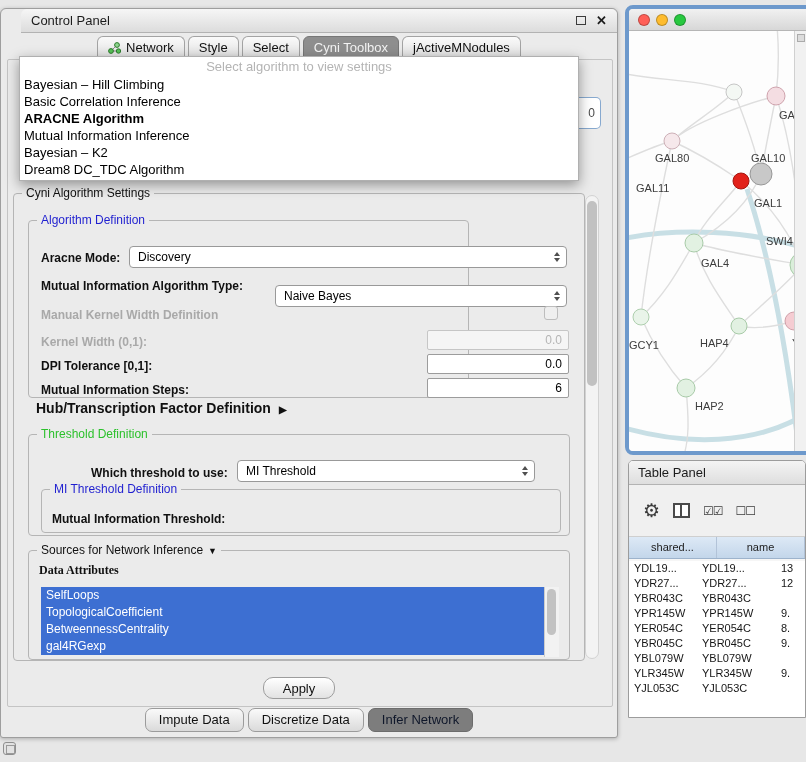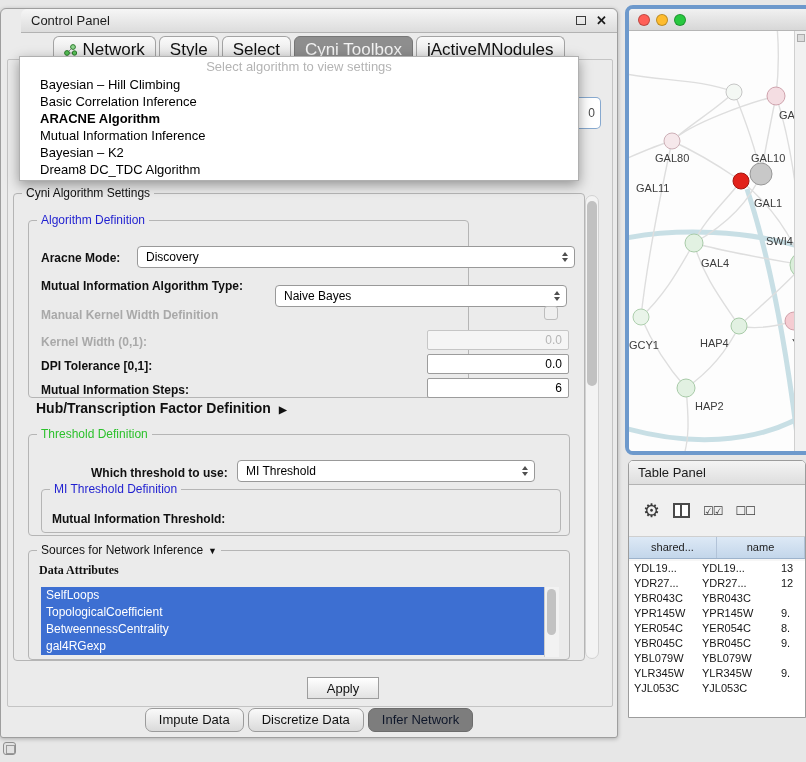--- a/index.html
+++ b/index.html
@@ -12,34 +12,34 @@
     box-shadow:0 1px 4px rgba(0,0,0,.25); }
   .cp-titlebar { height:24px; background:linear-gradient(#f6f6f6,#dcdcdc);
     border-bottom:1px solid #b2b2b2; border-radius:6px 6px 0 0;
     display:flex; align-items:center; padding:0 10px;margin-left:20px; }
   .cp-title { font-size:13px; color:#1c1c1c; }
   .cp-icons { margin-left:auto; display:flex; align-items:center; gap:10px; }
   .float-icon { width:10px; height:9px; border:1.5px solid #3c3c3c; display:inline-block; }
   .close-icon { font-size:13px; font-weight:bold; color:#1c1c1c; line-height:10px; }
 
   .tab-row { position:absolute; left:0; right:0; top:27px; display:flex; justify-content:center; gap:3px; z-index:2; }
-  .tab { display:flex; align-items:center; gap:5px; padding:3px 10px 4px; font-size:17px; color:#111;
+  .tab { display:flex; align-items:center; gap:5px; padding:3px 10px 4px; font-size:13px; color:#111;
     background:linear-gradient(#fafafa,#dfdfdf); border:1px solid #a3a3a3; border-bottom-color:#8f8f8f;
     border-radius:6px 6px 0 0; }
   .tab.active { background:#8e8e8e; color:#f4f4f4; border-color:#777; }
   .net-icon { display:inline-block; }
 
   .content-frame { position:absolute; left:6px; top:50px; width:606px; height:648px;
     border:1px solid #c4c4c4; border-radius:2px; }
 
   
   .algo-popup { position:absolute; left:18px; top:47px; width:560px; background:#ffffff;
     border:1px solid #b0b0b0; box-shadow:0 4px 12px rgba(0,0,0,.38); z-index:60; padding:1px 0 2px; }
   .algo-popup .hint { height:18px; line-height:18px; text-align:center; font-size:13px; color:#b4b4b4; }
-  .algo-popup .opt { height:17px; line-height:17px; font-size:13px; color:#000; padding-left:20px; white-space:nowrap; }
+  .algo-popup .opt { height:17px; line-height:17px; font-size:13px; color:#000; padding-left:4px; white-space:nowrap; }
   .algo-popup .opt.selected { font-weight:bold; }
 
   .combo-fragment { position:absolute; left:577px; top:88px; width:23px; height:32px; z-index:40;
     background:#fff; border:1px solid #87a9cf; border-left:none; border-radius:0 5px 5px 0;
     font-size:12px; color:#4a4a4a; display:flex; align-items:center; justify-content:flex-end; padding-right:5px; }
 
   
   .groupbox { position:absolute; border:1px solid #b5b5b5; border-radius:4px; }
   .legend { position:absolute; top:-8px; left:8px; background:#ebebeb; padding:0 4px;
     font-size:12px; color:#111; white-space:nowrap; }
@@ -80,22 +80,22 @@
 
   .sources-group { left:14px; top:356px; width:542px; height:110px; }
   .tri-down::after { content:"▼"; font-size:9px; color:#111; margin-left:5px; }
   .attr-listbox { position:absolute; left:12px; top:36px; width:518px; height:70px; background:#ececec; overflow:hidden; }
   .attr-item { height:17px; line-height:17px; font-size:12px; color:#fff; padding-left:5px;
     width:calc(100% - 15px); white-space:nowrap; overflow:hidden; }
   .attr-scroll { position:absolute; right:0; top:0; bottom:0; width:15px; background:#f2f2f2; border-left:1px solid #ccc; }
   .attr-scroll .thumb { position:absolute; left:2px; top:2px; width:9px; height:46px; background:#c2c2c2; border-radius:5px; }
 
   .apply-btn { position:absolute; left:262px; top:668px; width:72px; height:22px;
-    background:linear-gradient(#ffffff,#e2e2e2); border:1px solid #9d9d9d; border-radius:0;
-    font-size:13px; color:#111; font-family:"Liberation Sans",sans-serif;margin-left:44px; }
+    background:linear-gradient(#ffffff,#e2e2e2); border:1px solid #9d9d9d; border-radius:10px;
+    font-size:13px; color:#111; font-family:"Liberation Sans",sans-serif; }
 
   .bottom-tabs { position:absolute; left:0; right:0; top:699px; display:flex; justify-content:center; gap:4px; }
   .btab { padding:3px 13px 4px; font-size:13px; color:#111; background:linear-gradient(#fafafa,#dadada);
     border:1px solid #9b9b9b; border-radius:7px; }
   .btab.active { background:#7d7d7d; color:#0f172a; border-color:#6c6c6c; }
 
   
   .net-window { position:absolute; left:625px; top:5px; width:185px; height:450px;
     border:4px solid #6d99cc; border-radius:8px 0 0 8px; background:#e8e8e8; overflow:hidden; }
   .net-titlebar { height:22px; background:linear-gradient(#f1f1f1,#d7d7d7); border-bottom:1px solid #b6b6b6;
@@ -175,21 +175,21 @@
 
     <div class="content-frame"></div>
 
     <div class="groupbox settings-group">
       <span class="legend">Cyni Algorithm Settings</span>
 
       <div class="groupbox algo-def">
         <span class="legend blue">Algorithm Definition</span>
 
         <span class="flabel" style="left:12px; top:30px;">Aracne Mode:</span>
-        <div class="combo" style="left:108px; top:25px; width:438px;">
+        <div class="combo" style="left:100px; top:25px; width:438px;">
           <span>Discovery</span>
           <span class="arrows"></span>
         </div>
 
         <span class="flabel" style="left:12px; top:58px;">Mutual Information Algorithm Type:</span>
         <div class="combo" style="left:246px; top:64px; width:292px;">
           <span>Naive Bayes</span>
           <span class="arrows"></span>
         </div>
 

